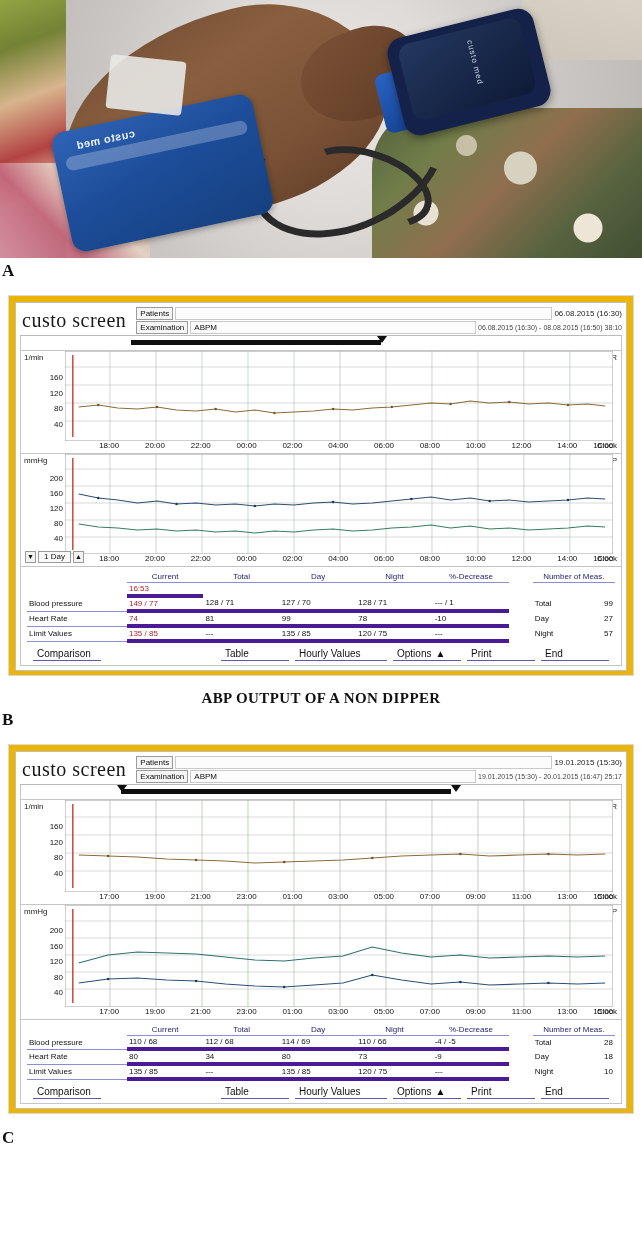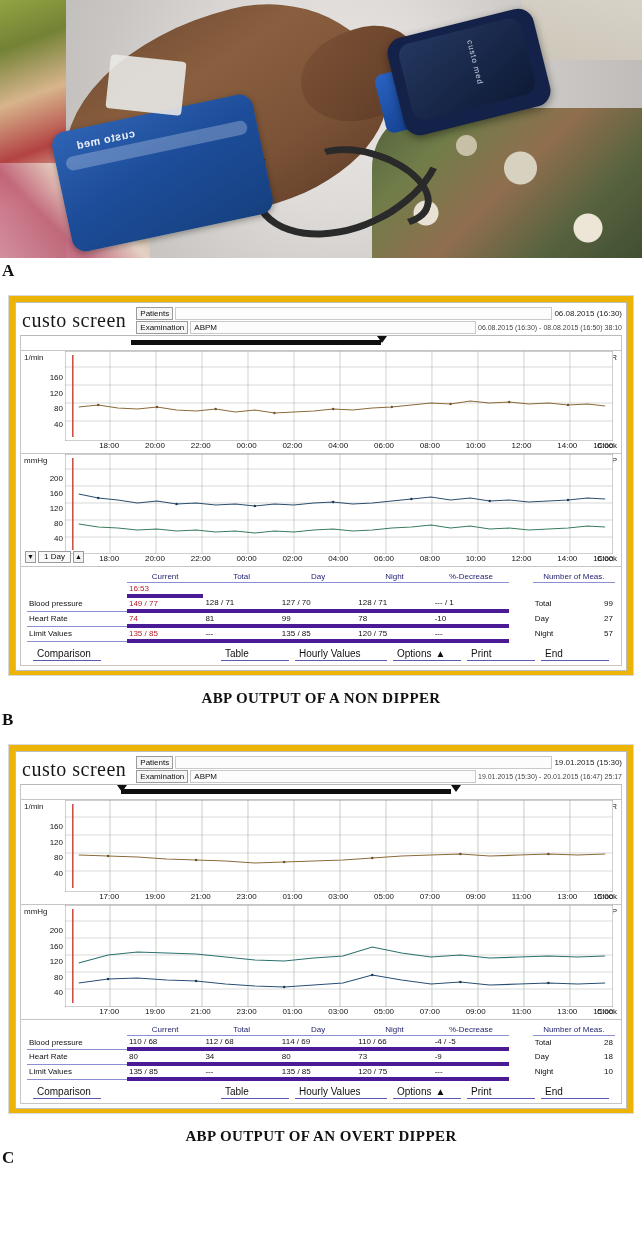--- a/index.html
+++ b/index.html
@@ -585,16 +585,15 @@
         <div style="flex:1"></div>
         <div class="btn">Table</div>
         <div class="btn wide">Hourly Values</div>
         <div class="btn"><span>Options</span><span class="caret">▲</span></div>
         <div class="btn">Print</div>
         <div class="btn">End</div>
       </div>
     </div>
    </div>
   </div>
-  <div class="caption">ABP OUTPUT OF AN OVERT DIPPER</div>
   <div class="panel-letter">C</div>
 
 </div>
 
 </body></html>

